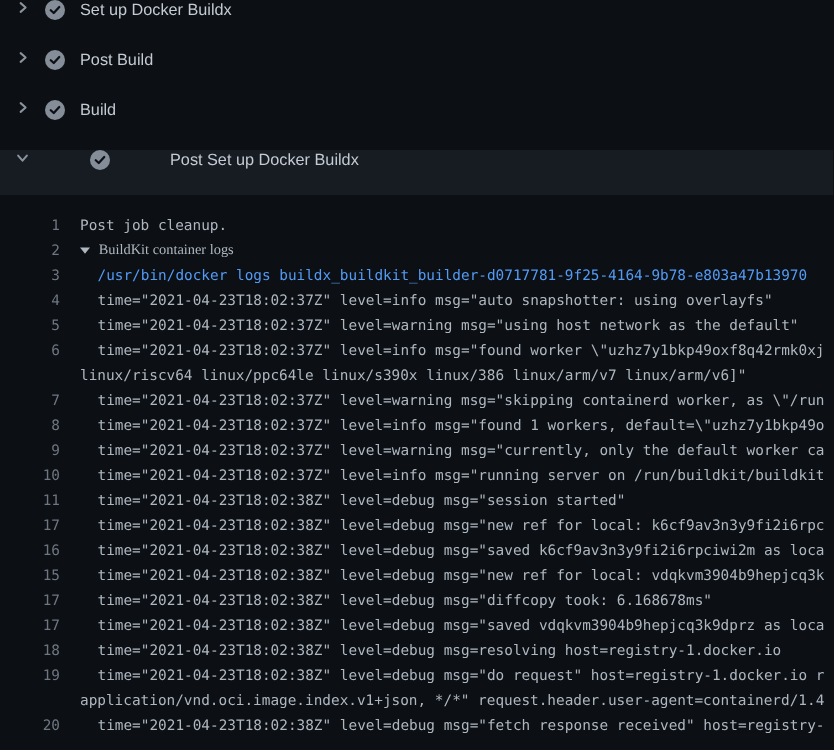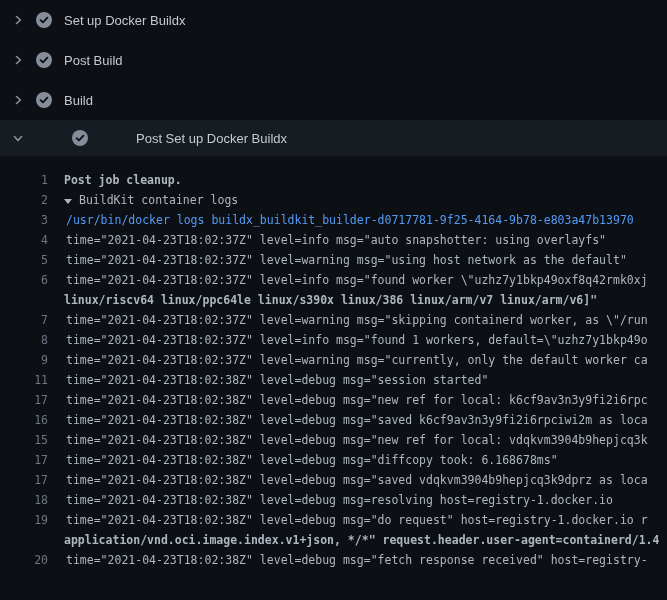--- a/index.html
+++ b/index.html
@@ -16,21 +16,21 @@
   html,body{background:var(--page-bg);}
   .app{
     position:relative;
     width:667px;height:600px;
     overflow:hidden;
     background:var(--page-bg);
     font-family:"Liberation Sans", sans-serif;
   }
   .steps-list{width:100%;}
   .step-header{
-    display:flex;align-items:center;
+    display:flex;
     height:40px;padding:0 16px 0 12px;
     cursor:pointer;color:var(--header-text);
     font-size:13px;
   }
   .step-header.expanded{height:36px;background:var(--expanded-header-bg);gap:36px;}
   .chev{width:12px;height:12px;flex:none;margin-right:12px;display:flex;align-items:center;justify-content:center;}
   .chev svg{display:block;}
   .status{width:16px;height:16px;flex:none;margin-right:12px;}
   .status svg{display:block;}
   .step-label{white-space:nowrap;}
@@ -38,23 +38,23 @@
     padding-top:14px;
     font-family:"DejaVu Sans Mono","Liberation Mono",monospace;
     font-size:11.5px;
   }
   .log-row{display:flex;height:20px;line-height:20px;}
   .ln{
     width:48px;flex:none;text-align:right;
     color:var(--line-number);text-decoration:none;
     cursor:pointer;
   }
-  .lc{white-space:pre;margin-left:18px;color:var(--log-text);}
-  .kind-plain .lc,.kind-wrap .lc{margin-left:16px;font-weight:bold;}
-  .kind-group .lc{margin-left:16px;cursor:pointer;}
+  .lc{white-space:pre;margin-left:30px;color:var(--log-text);}
+  .kind-plain .lc,.kind-wrap .lc{margin-left:16px;}
+  .kind-group .lc{margin-left:16px;cursor:pointer;font-family:Liberation Serif, serif;}
   .kind-command .lc{color:var(--command-blue);}
   .tri{
     display:inline-block;width:0;height:0;
     border-left:4px solid transparent;border-right:4px solid transparent;
     border-top:5px solid var(--log-text);
     margin-right:7px;
   }
 </style>
 </head>
 <body>
@@ -153,20 +153,24 @@
       </div>
       <div class="log-row kind-entry">
         <a class="ln">8</a>
         <span class="lc">time="2021-04-23T18:02:37Z" level=info msg="found 1 workers, default=\"uzhz7y1bkp49o</span>
       </div>
       <div class="log-row kind-entry">
         <a class="ln">9</a>
         <span class="lc">time="2021-04-23T18:02:37Z" level=warning msg="currently, only the default worker ca</span>
       </div>
       <div class="log-row kind-entry">
+        <a class="ln">10</a>
+        <span class="lc">time="2021-04-23T18:02:37Z" level=info msg="running server on /run/buildkit/buildkit</span>
+      </div>
+      <div class="log-row kind-entry">
         <a class="ln">11</a>
         <span class="lc">time="2021-04-23T18:02:38Z" level=debug msg="session started"</span>
       </div>
       <div class="log-row kind-entry">
         <a class="ln">17</a>
         <span class="lc">time="2021-04-23T18:02:38Z" level=debug msg="new ref for local: k6cf9av3n3y9fi2i6rpc</span>
       </div>
       <div class="log-row kind-entry">
         <a class="ln">16</a>
         <span class="lc">time="2021-04-23T18:02:38Z" level=debug msg="saved k6cf9av3n3y9fi2i6rpciwi2m as loca</span>

